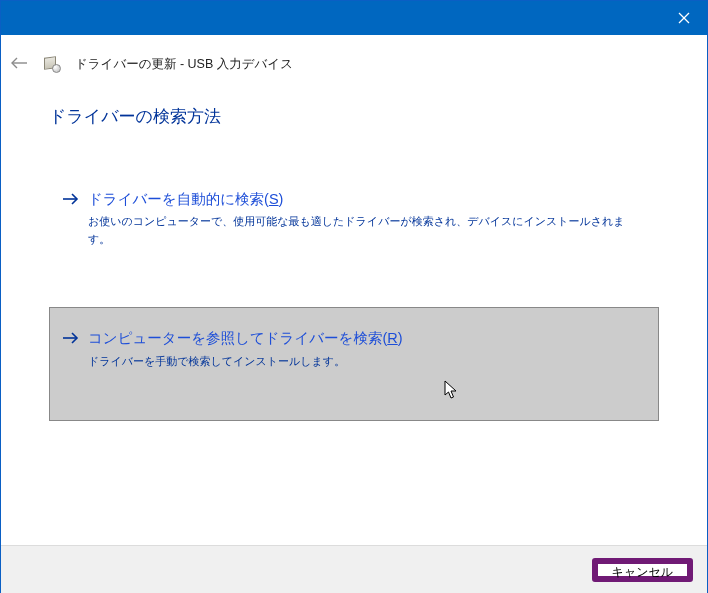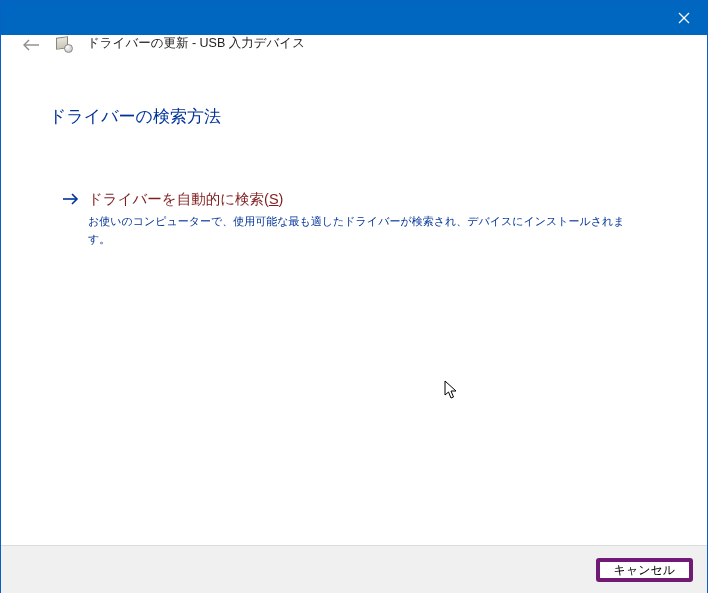--- a/index.html
+++ b/index.html
@@ -27,22 +27,22 @@
     display: flex;
     align-items: center;
     justify-content: center;
     cursor: pointer;
   }
   .close-btn svg { display: block; }
 
   .header-row {
     height: 38px;
     display: flex;
-    align-items: flex-start;
-    padding-left: 20px;
+    align-items: flex-end;
+    padding-left: 8px;
     gap: 14px;
   }
   .back-arrow {
     width: 20px;
     height: 20px;
     display: flex;
     align-items: center;
     justify-content: center;
     color: #8a8a8a;
     cursor: pointer;
@@ -98,21 +98,21 @@
   }
   .option-arrow {
     position: absolute;
     left: 12px;
     top: 17px;
     width: 18px;
     height: 18px;
   }
   .option.selected .option-arrow { top: 23px; }
   .option-title {
-    color: #7f1d1d;
+    color: #1d4ed8;
     font-size: 14.5px;
     line-height: 1.4;
   }
   .option-title .accel { text-decoration: underline; }
   .option-desc {
     color: #003399;
     font-size: 11px;
     line-height: 1.6;
     margin-top: 4px;
     padding-right: 6px;
@@ -137,21 +137,21 @@
     border-top: 1px solid #dcdcdc;
     display: flex;
     align-items: center;
     justify-content: flex-end;
     padding-right: 14px;
   }
   .btn-cancel {
     min-width: 88px;
     height: 24px;
     background: #ffffff;
-    border: 4px solid #701a75;
+    border: 6px solid #701a75;
     border-radius: 3px;
     font-size: 12px;
     padding: 0 14px;
     cursor: pointer;
     font-family: inherit;
   }
 </style>
 </head>
 <body>
 
@@ -187,20 +187,32 @@
         <line x1="1" y1="7" x2="15" y2="7" stroke="#003399" stroke-width="1.6"></line>
         <polyline points="10,2 15,7 10,12" fill="none" stroke="#003399" stroke-width="1.6"></polyline>
       </svg>
     </div>
     <div class="option-title">
       <span>ドライバーを自動的に検索(</span><span class="accel">S</span><span>)</span>
     </div>
     <div class="option-desc">お使いのコンピューターで、使用可能な最も適したドライバーが検索され、デバイスにインストールされます。</div>
   </div>
 
+  <div class="option selected">
+    <div class="option-arrow">
+      <svg width="18" height="14" viewBox="0 0 18 14">
+        <line x1="1" y1="7" x2="15" y2="7" stroke="#003399" stroke-width="1.6"></line>
+        <polyline points="10,2 15,7 10,12" fill="none" stroke="#003399" stroke-width="1.6"></polyline>
+      </svg>
+    </div>
+    <div class="option-title">
+      <span>コンピューターを参照してドライバーを検索(</span><span class="accel">R</span><span>)</span>
+    </div>
+    <div class="option-desc">ドライバーを手動で検索してインストールします。</div>
+  </div>
 </div>
 
 <svg class="cursor" width="16" height="20" viewBox="0 0 16 20">
   <polygon points="1,1 1,15 4.5,12 7,18 9.5,17 7,11 12,11" fill="#ffffff" stroke="#000000" stroke-width="1"></polygon>
 </svg>
 
 <div class="footer">
   <button class="btn-cancel">キャンセル</button>
 </div>
 

